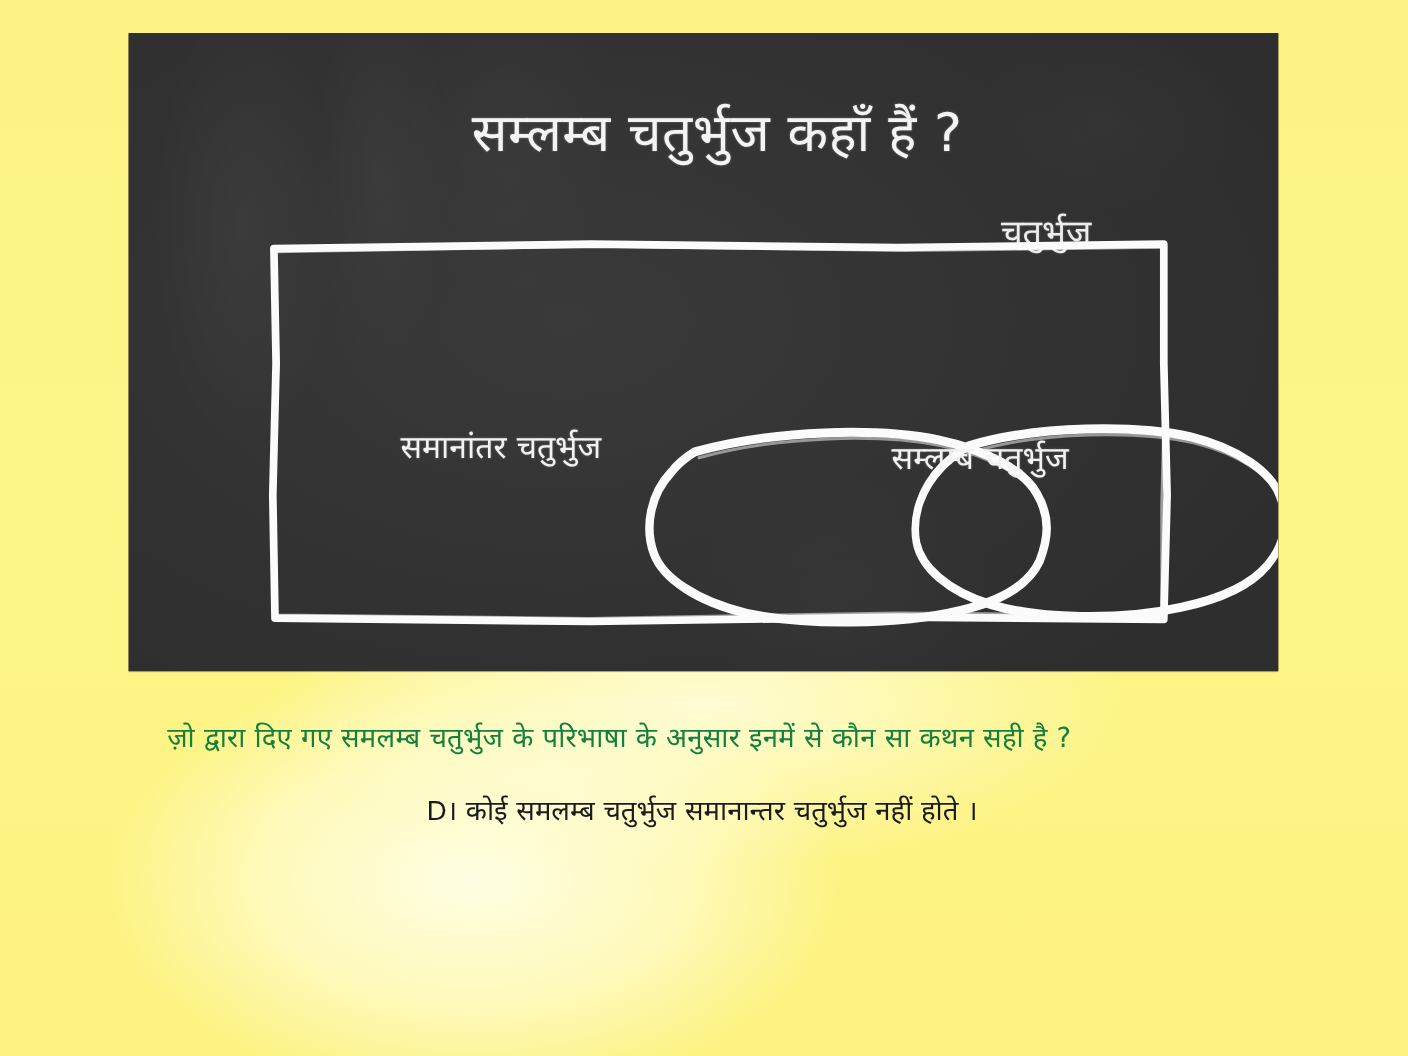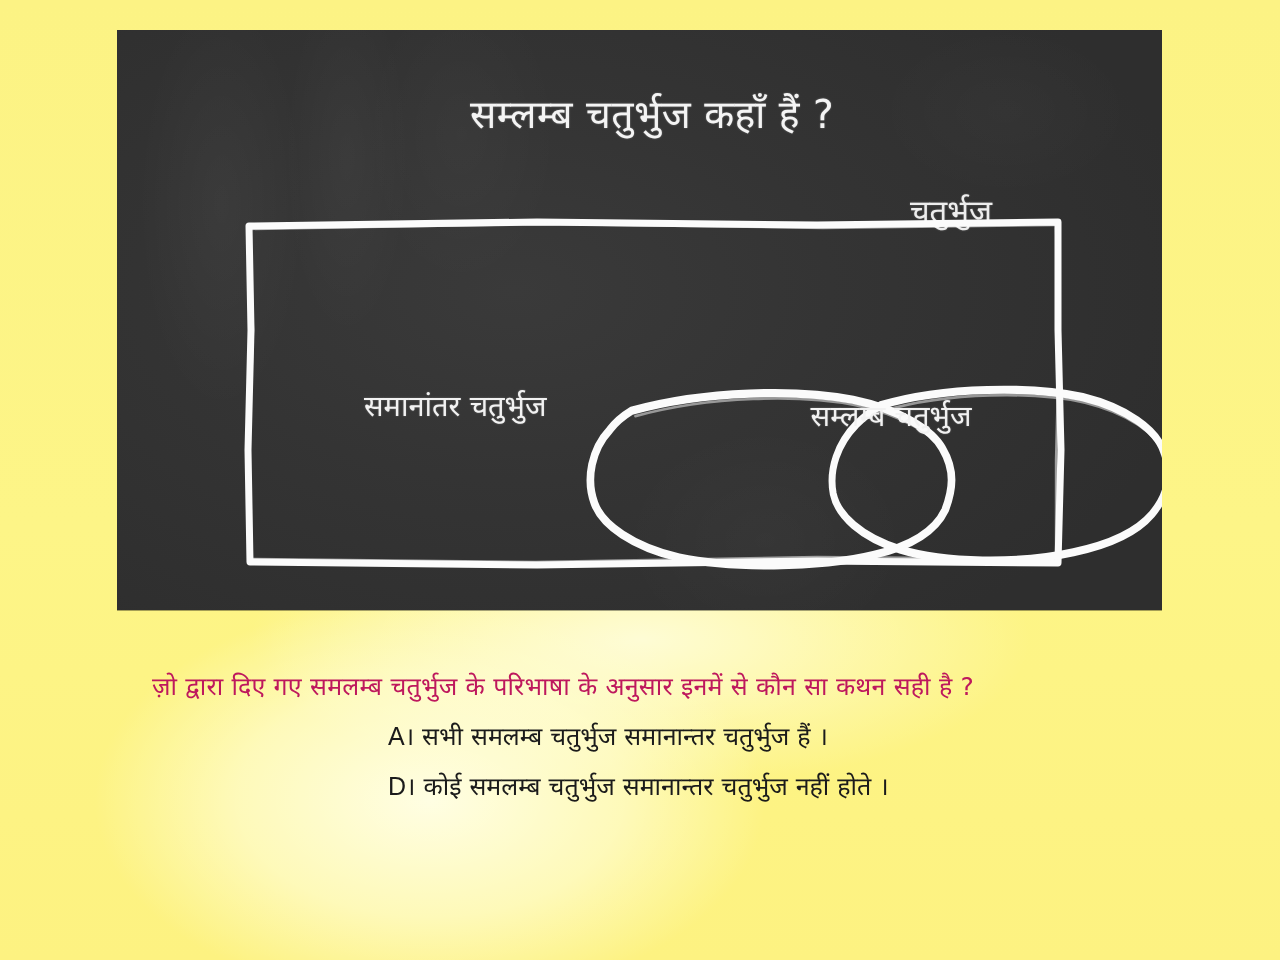--- a/index.html
+++ b/index.html
@@ -41,21 +41,21 @@
       radial-gradient(ellipse 200px 160px at 62% 88%, rgba(255,255,255,0.022), rgba(255,255,255,0) 72%),
       radial-gradient(ellipse 180px 120px at 85% 14%, rgba(255,255,255,0.02), rgba(255,255,255,0) 72%);
     pointer-events:none;
   }
 
   #board-title {
     position:absolute; left:0; right:0; top:56px;
     text-align:center;
     color:#f4f4f4;
     font-family:"DejaVu Sans", sans-serif;
-    font-size:39px;
+    font-size:48px;
     letter-spacing:0.5px;
     text-shadow:0 0 2px rgba(255,255,255,0.35);
     padding-left:25px;
   }
   #universe-label {
     position:absolute; left:674px; top:159px; width:320px;
     text-align:center;
     color:#ededed;
     font-family:"DejaVu Sans", sans-serif;
     font-size:31px;
@@ -70,22 +70,22 @@
     font-family:"DejaVu Sans", sans-serif;
     font-size:29px;
     white-space:nowrap;
     text-shadow:0 0 2px rgba(255,255,255,0.3);
   }
   #label-parallelogram { left:247px; top:355px; width:342px; text-align:left; }
   #label-trapezium     { left:603px; top:365px; width:342px; text-align:center; }
 
   
   #question {
-    position:absolute; left:152px; top:668px;
-    font-size:25px; color:#be185d;
+    position:absolute; left:152px; top:652px;
+    font-size:25px; color:#15803d;
     font-family:"DejaVu Sans", sans-serif;
     letter-spacing:0.2px;
   }
   #options {
     position:absolute; left:388px; top:718px;
     display:flex; flex-direction:column; gap:16px;
   }
   .option {
     font-size:25px; color:#1b1b1b;
     font-family:"DejaVu Sans", sans-serif;
@@ -137,20 +137,16 @@
   </svg>
 
   <div class="ellipse-label" id="label-parallelogram">समानांतर चतुर्भुज</div>
   <div class="ellipse-label" id="label-trapezium">सम्लम्ब चतुर्भुज</div>
 </div>
 
 <div id="question">ज़ो द्वारा दिए गए समलम्ब चतुर्भुज के परिभाषा के अनुसार इनमें से कौन सा कथन सही है ?</div>
 
 <div id="options">
   <div class="option">
-    <span class="opt-key">A।</span>
-    <span>सभी समलम्ब चतुर्भुज समानान्तर चतुर्भुज हैं ।</span>
-  </div>
-  <div class="option">
     <span class="opt-key">D।</span>
     <span>कोई समलम्ब चतुर्भुज समानान्तर चतुर्भुज नहीं होते ।</span>
   </div>
 </div>
 
 </body></html>

